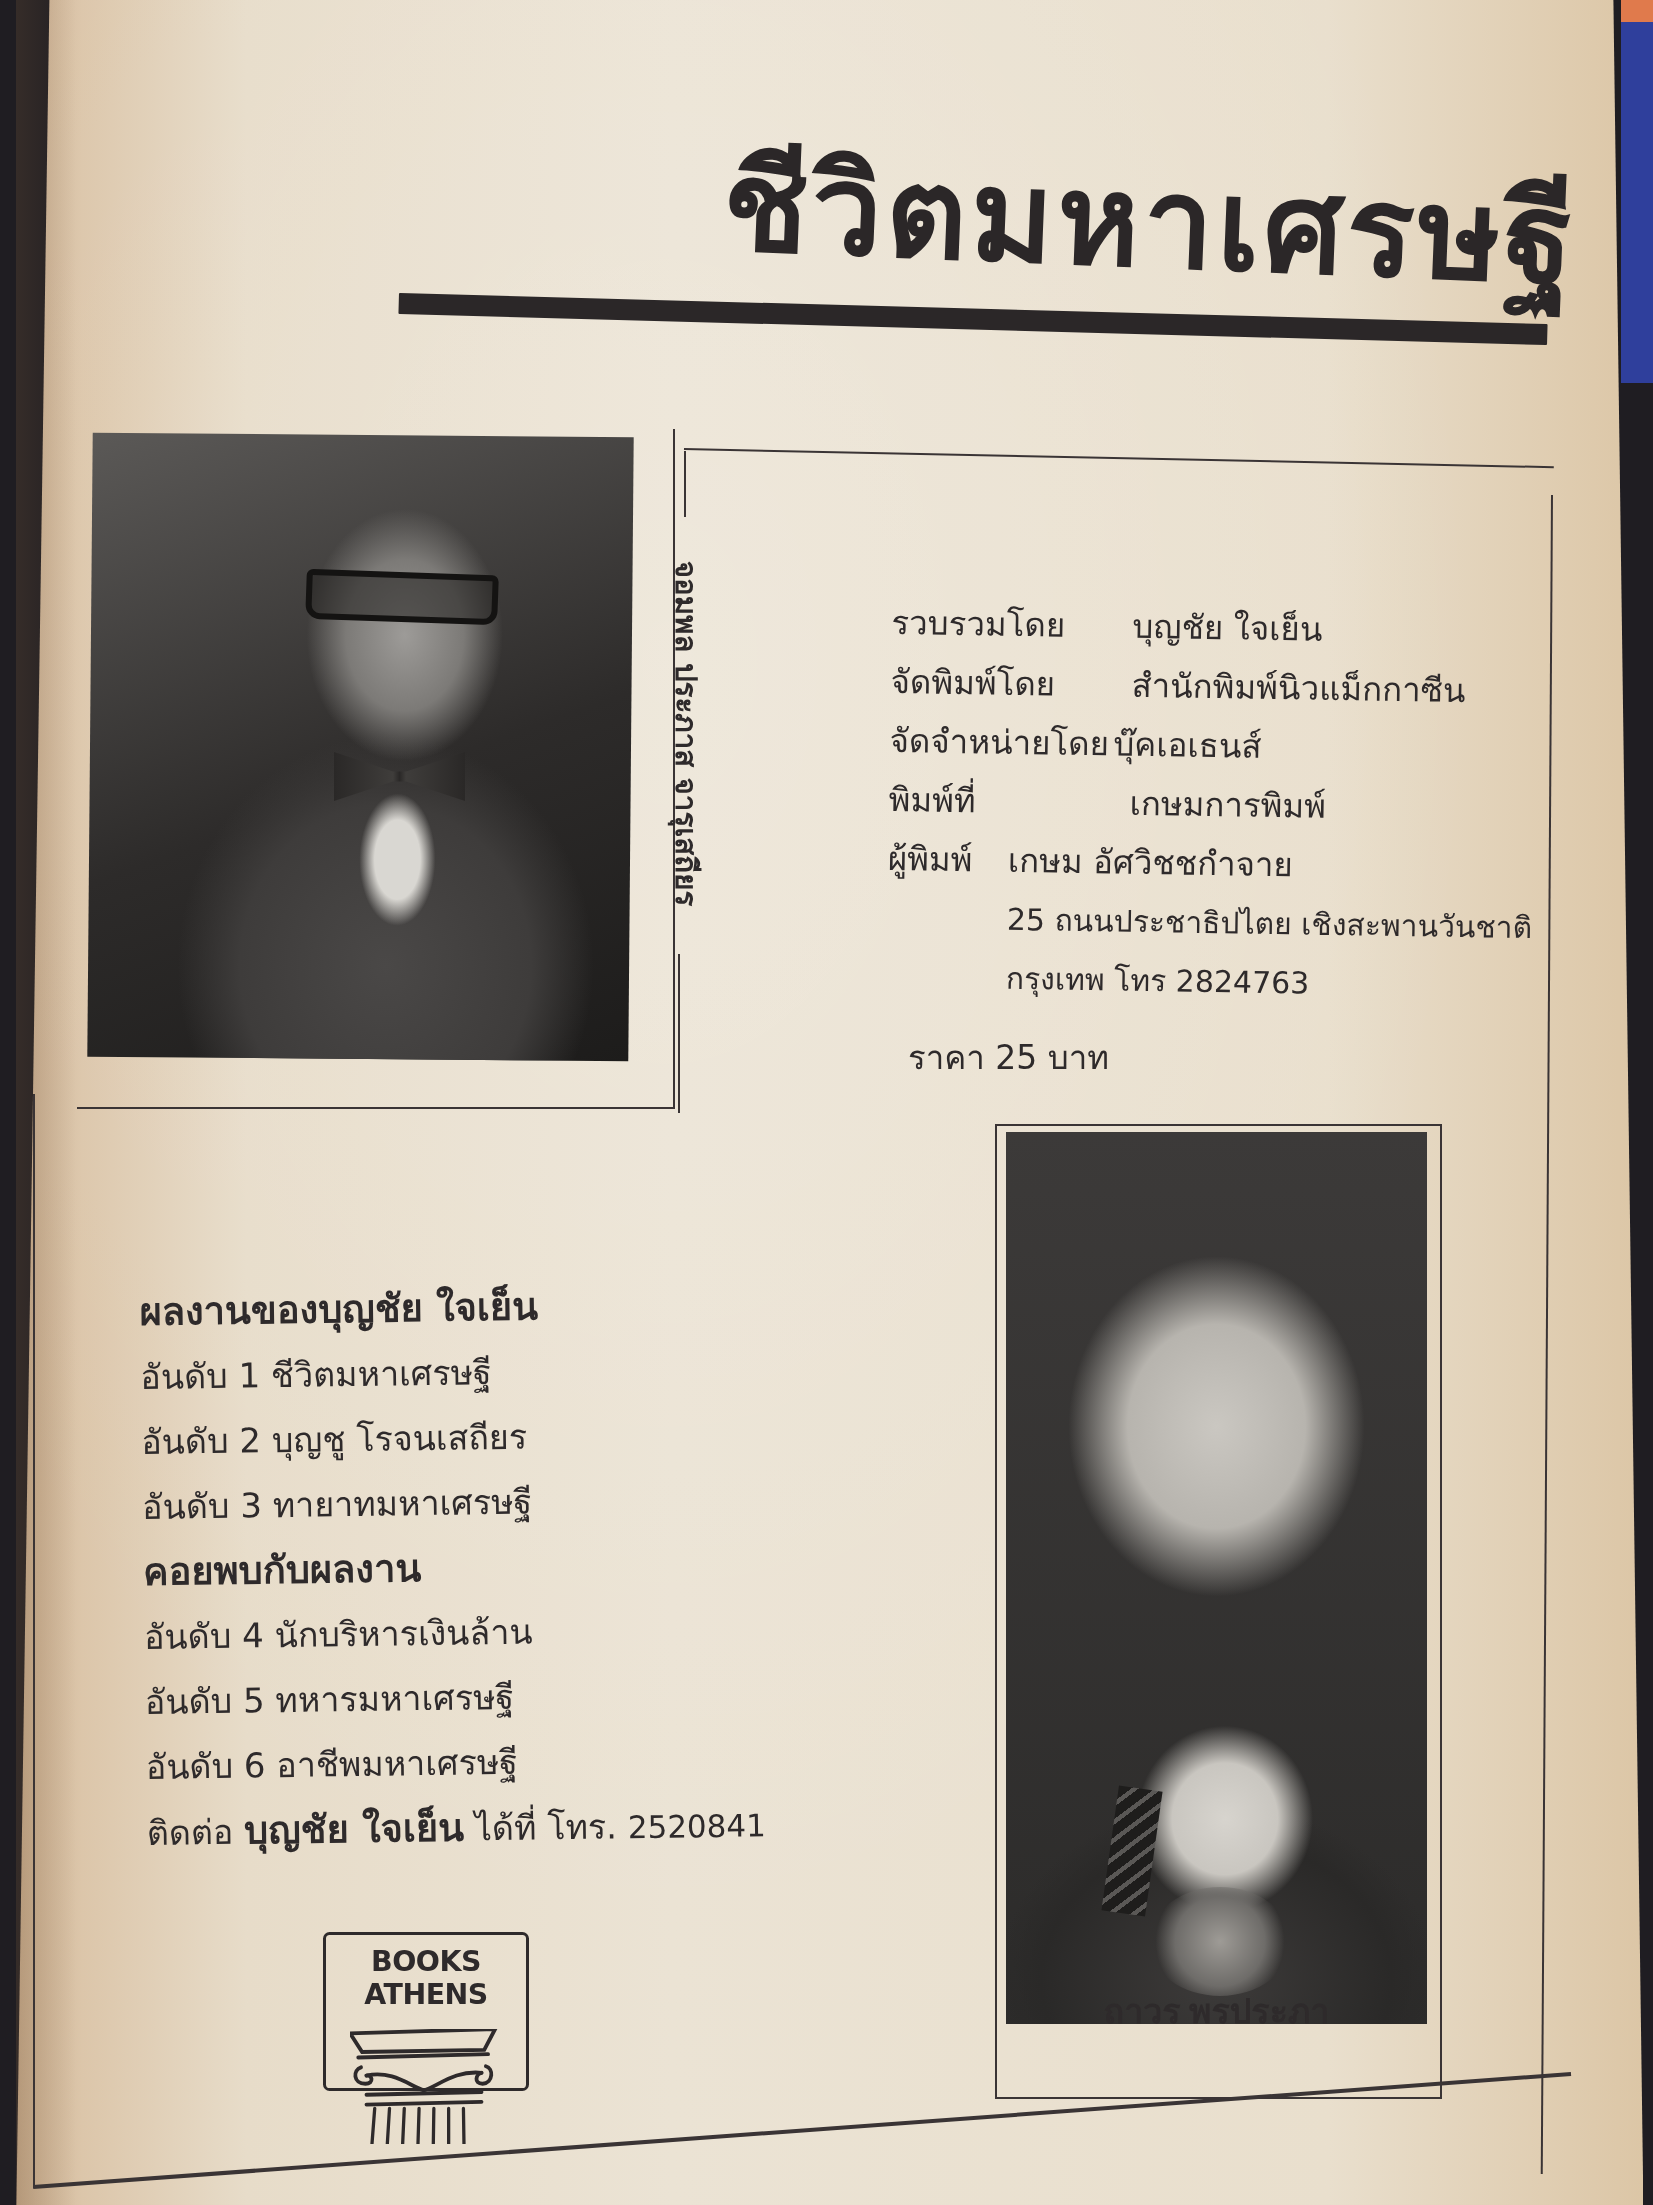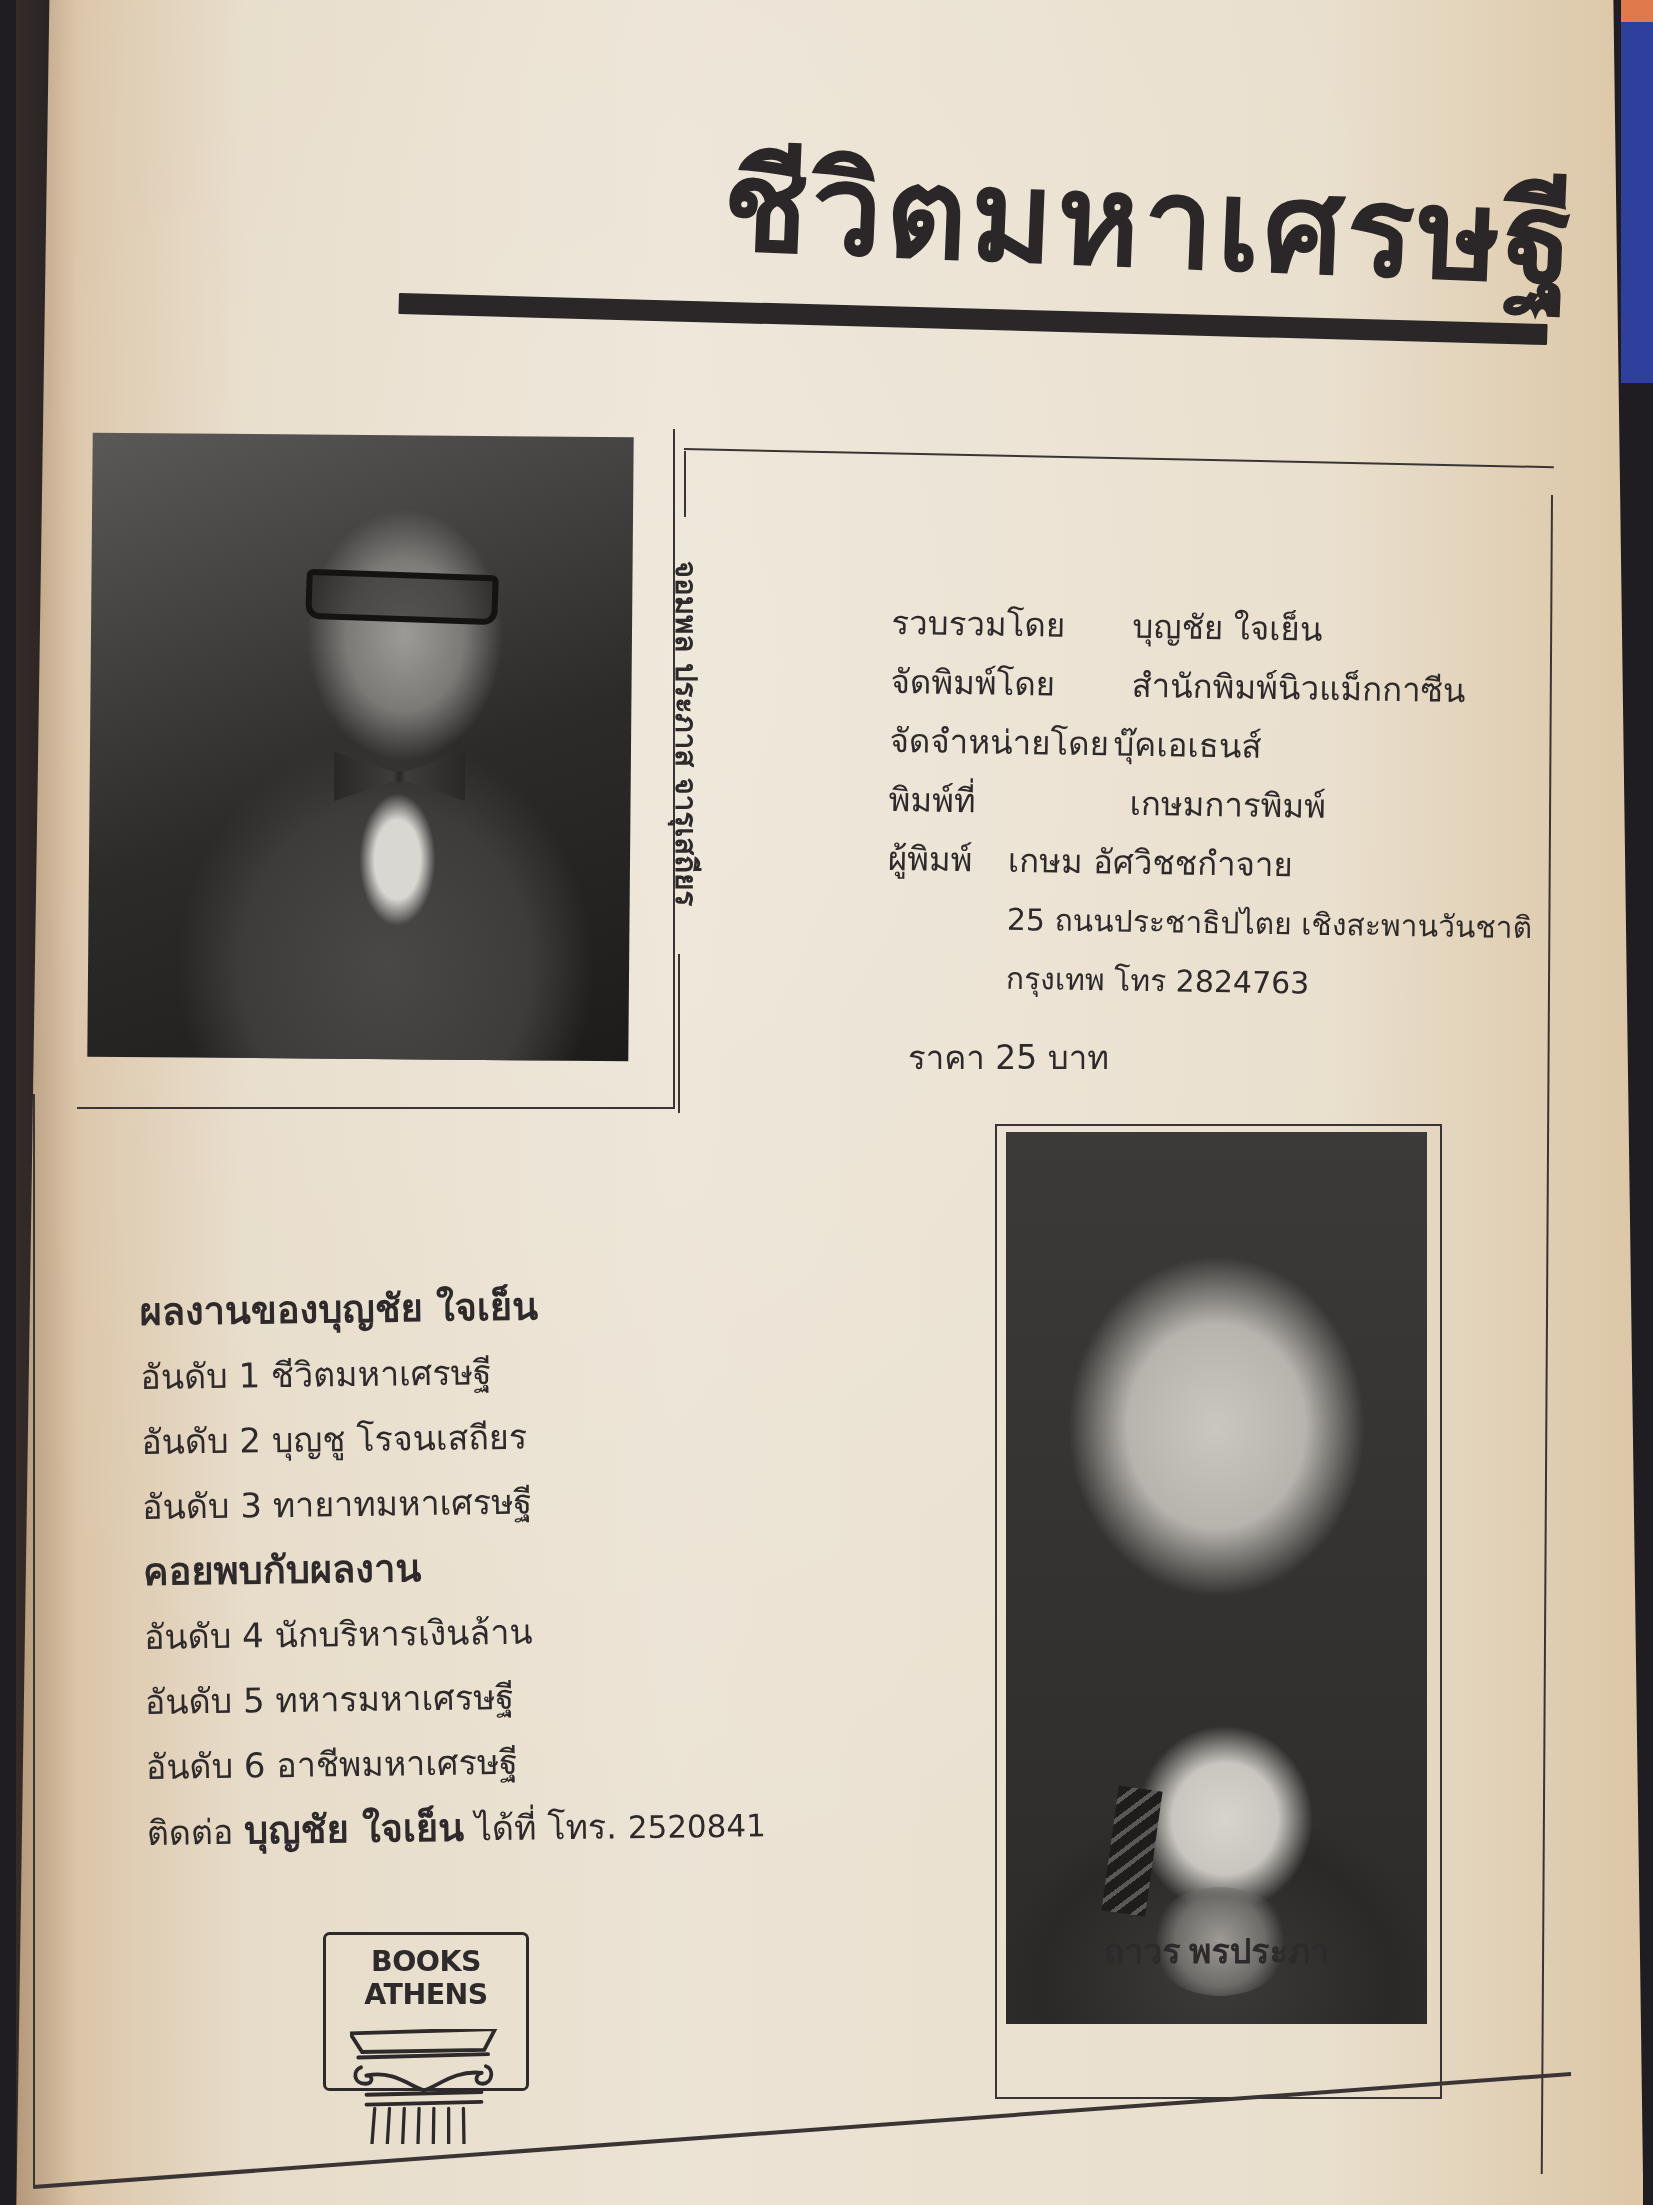--- a/index.html
+++ b/index.html
@@ -142,21 +142,21 @@
     position:absolute; left:1110px; top:1788px; width:44px; height:126px;
     background:repeating-linear-gradient(135deg,#1e1d1c 0 9.8px,#5a5856 9.8px 14.2px);
     transform:rotate(8deg);
   }
   .photo2-flower {
     position:absolute; left:1149px; top:1887px; width:142px; height:109px;
     border-radius:50%;
     background:radial-gradient(circle,#9e9b96 0,#6e6c69 50%,rgba(0,0,0,0) 72%);
   }
   .caption2 {
-    position:absolute; left:995px; top:1924px; width:443px; text-align:center;
+    position:absolute; left:995px; top:1984px; width:443px; text-align:center;
     font-size:34px; font-weight:bold; color:#2e2a2b;font-family:Liberation Serif, serif;
   }
 </style>
 </head>
 <body>
 
 <div class="bg-right"></div>
 
 <div class="page"></div>
 <div class="gutter-fold"></div>

